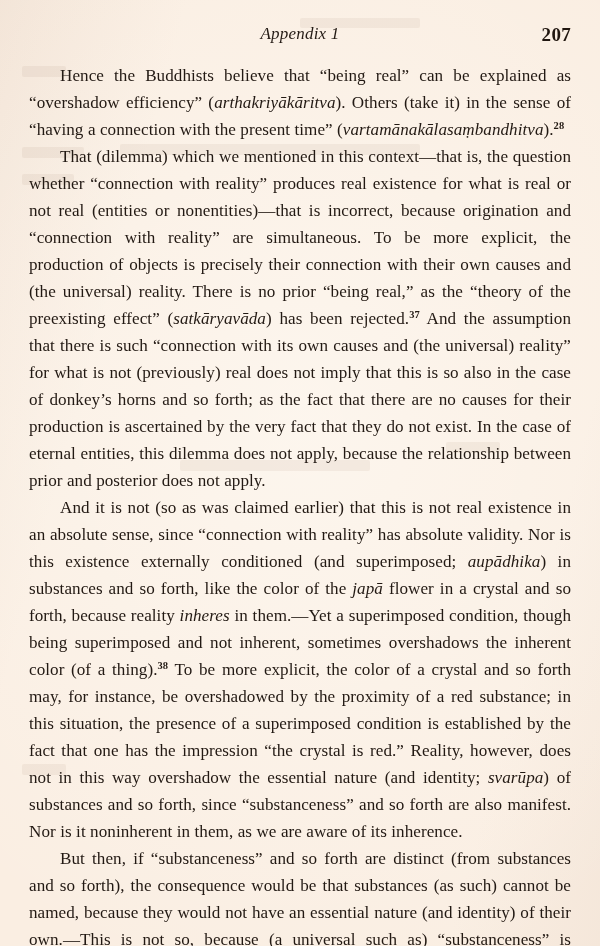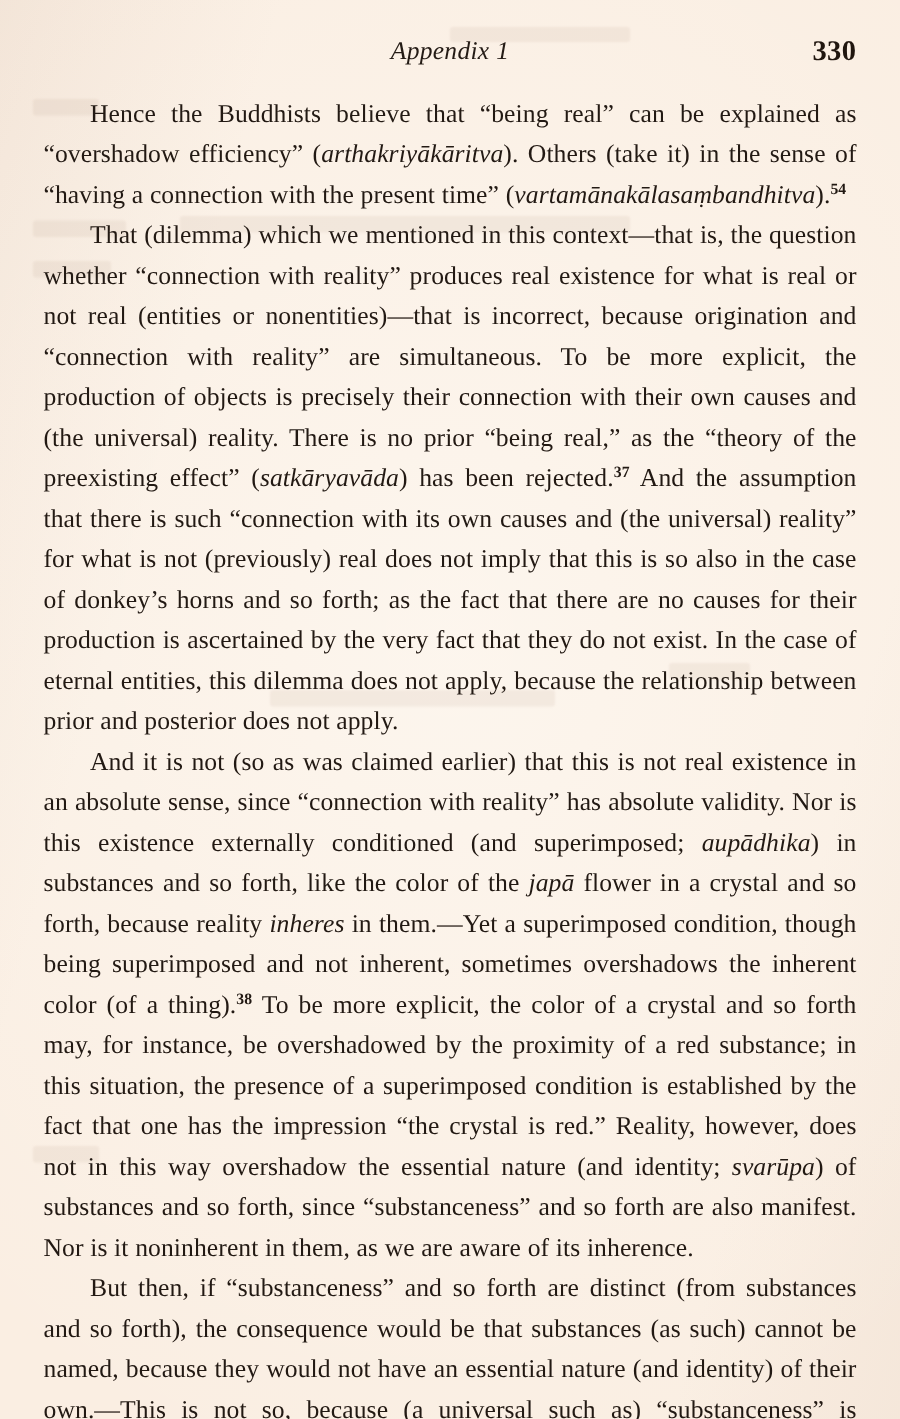--- a/index.html
+++ b/index.html
@@ -111,24 +111,24 @@
   <div class="showthrough" style="left:22px;  top:174px; width:52px; height:11px;"></div>
   <div class="showthrough" style="left:180px; top:460px; width:190px; height:11px;"></div>
   <div class="showthrough" style="left:446px; top:442px; width:54px; height:11px;"></div>
   <div class="showthrough" style="left:22px;  top:764px; width:44px; height:11px;"></div>
   <div class="showthrough" style="left:300px; top:18px;  width:120px; height:10px;"></div>
 
   <div class="content">
 
     <div class="runhead">
       <div class="runhead-title">Appendix 1</div>
-      <div class="runhead-folio">330</div>
+      <div class="runhead-folio">207</div>
     </div>
 
     <div class="body-text">
-        <p class="para"><span>Hence the Buddhists believe that “being real” can be explained as “overshadow efficiency” (</span><i>arthakriyākāritva</i><span>). Others (take it) in the sense of “having a connection with the present time” (</span><i>vartamānakālasaṃbandhitva</i><span>).</span><sup>54</sup></p>
+        <p class="para"><span>Hence the Buddhists believe that “being real” can be explained as “overshadow efficiency” (</span><i>arthakriyākāritva</i><span>). Others (take it) in the sense of “having a connection with the present time” (</span><i>vartamānakālasaṃbandhitva</i><span>).</span><sup>28</sup></p>
         <p class="para"><span>That (dilemma) which we mentioned in this context—that is, the question whether “connection with reality” produces real existence for what is real or not real (entities or nonentities)—that is incorrect, because origination and “connection with reality” are simultaneous. To be more explicit, the production of objects is precisely their connection with their own causes and (the universal) reality. There is no prior “being real,” as the “theory of the preexisting effect” (</span><i>satkāryavāda</i><span>) has been rejected.</span><sup>37</sup><span> And the assumption that there is such “connection with its own causes and (the universal) reality” for what is not (previously) real does not imply that this is so also in the case of donkey’s horns and so forth; as the fact that there are no causes for their production is ascertained by the very fact that they do not exist. In the case of eternal entities, this dilemma does not apply, because the relationship between prior and posterior does not apply.</span></p>
         <p class="para"><span>And it is not (so as was claimed earlier) that this is not real existence in an absolute sense, since “connection with reality” has absolute validity. Nor is this existence externally conditioned (and superimposed; </span><i>aupādhika</i><span>) in substances and so forth, like the color of the </span><i>japā</i><span> flower in a crystal and so forth, because reality </span><i>inheres</i><span> in them.—Yet a superimposed condition, though being superimposed and not inherent, sometimes overshadows the inherent color (of a thing).</span><sup>38</sup><span> To be more explicit, the color of a crystal and so forth may, for instance, be overshadowed by the proximity of a red substance; in this situation, the presence of a superimposed condition is established by the fact that one has the impression “the crystal is red.” Reality, however, does not in this way overshadow the essential nature (and identity; </span><i>svarūpa</i><span>) of substances and so forth, since “substanceness” and so forth are also manifest. Nor is it noninherent in them, as we are aware of its inherence.</span></p>
         <p class="para"><span>But then, if “substanceness” and so forth are distinct (from substances and so forth), the consequence would be that substances (as such) cannot be named, because they would not have an essential nature (and identity) of their own.—This is not so, because (a universal such as) “substanceness” is confined to (its appropriate particulars, such as) substances. To be more explicit: The designation “substance” refers to a substance by virtue of the presence of “substanceness” (in it); and to</span></p>
       </div>
 
   </div>
 </div>
 
 </body></html>

